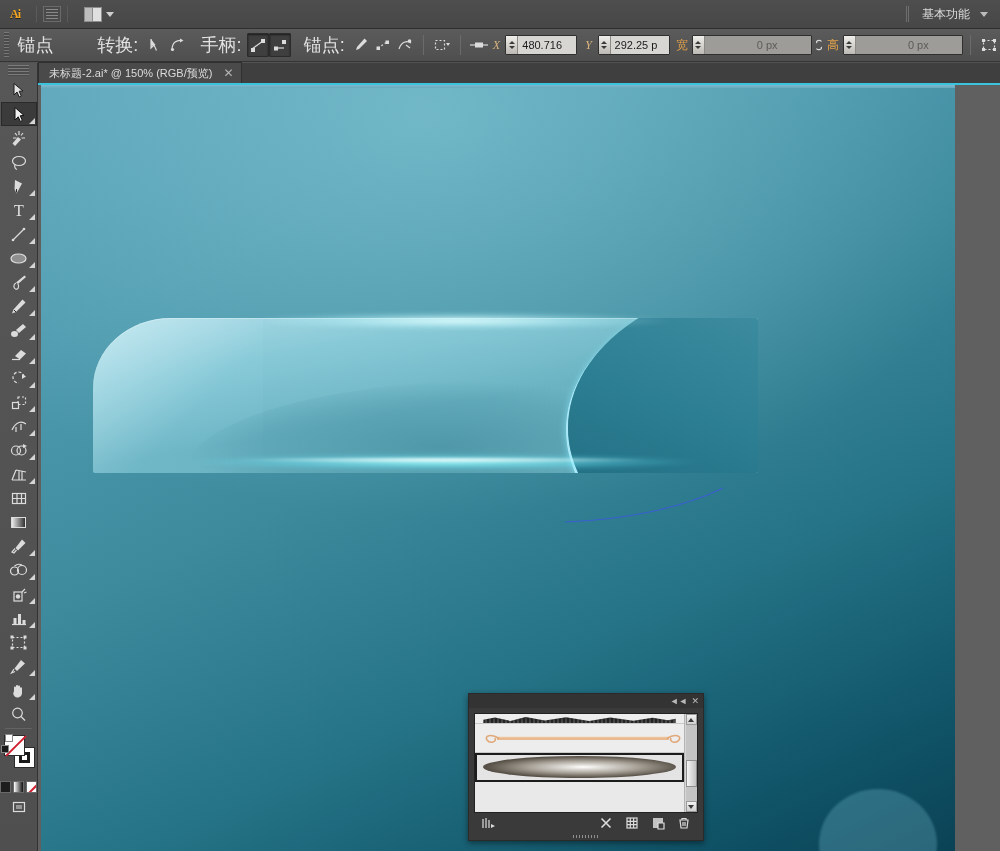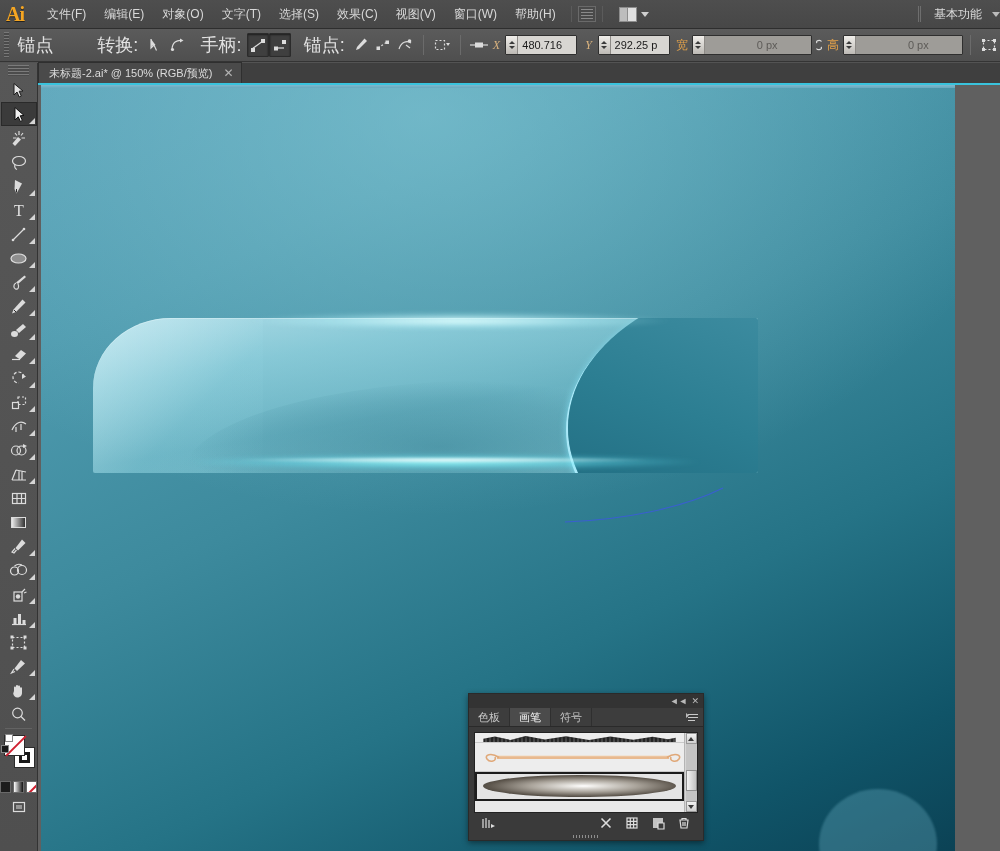--- a/index.html
+++ b/index.html
@@ -15,21 +15,21 @@
 
   
   .menubar{
     position:absolute; left:0; top:0; width:1000px; height:29px;
     background:linear-gradient(#4e4e4e,#474747);
     border-bottom:1px solid #2e2e2e;
     display:flex; align-items:center;
   }
   .ai-logo{
     width:30px; height:29px; display:flex; align-items:center; justify-content:center;
-    font-weight:bold; font-size:20px; color:#f5a623; letter-spacing:-1px;
+    font-weight:bold; font-size:12px; color:#f5a623; letter-spacing:-1px;
     font-family:"Liberation Serif",serif;
     text-shadow:0 1px 0 #222;
   }
   .menu-items{ display:flex; align-items:center; margin-left:8px; }
   .menu-item{
     padding:4px 9px; color:#d8d8d8; font-size:12px; white-space:nowrap; cursor:default;
   }
   .mb-sep{ width:1px; height:16px; background:#3d3d3d; margin:0 6px; border-right:1px solid #5b5b5b; }
   .mb-icon{
     width:18px; height:16px; border:1px solid #6a6a6a; background:#4a4a4a;
@@ -48,21 +48,21 @@
     width:18px;height:15px;border:1px solid #8d8d8d;background:#bdbdbd; position:relative;
   }
   .arr-icon::after{
     content:""; position:absolute; right:0; top:0; width:8px; height:100%;
     border-left:1px solid #8d8d8d; background:#e0e0e0;
   }
   .arr-icon::before{
     content:""; position:absolute; right:0; top:50%; width:8px; height:1px; background:#8d8d8d;
   }
   .workspace{
-    margin-left:auto; display:flex; align-items:center; padding-right:0;justify-content:flex-end;
+    margin-left:auto; display:flex; align-items:center; padding-right:12px;justify-content:flex-end;
   }
   .ws-grip{
     width:4px;height:16px; margin-right:6px;
     background:repeating-linear-gradient(90deg,#6e6e6e 0 1px,transparent 1px 2px);
   }
   .ws-label{ font-size:12px; color:#dcdcdc; padding:3px 6px; }
   .ws-caret{ width:0;height:0;border-left:4px solid transparent;border-right:4px solid transparent;border-top:5px solid #bbb; margin-left:4px;}
 
   
   .ctrlbar{
@@ -358,31 +358,20 @@
   .ico{ stroke:#dcdcdc; fill:none; stroke-width:1.2; }
   .ico-f{ fill:#dcdcdc; stroke:none; }
 </style>
 </head>
 <body>
 
 <div class="app">
 
   <div class="menubar">
     <div class="ai-logo">Ai</div>
-    <div class="menu-items">
-      <div class="menu-item">文件(F)</div>
-      <div class="menu-item">编辑(E)</div>
-      <div class="menu-item">对象(O)</div>
-      <div class="menu-item">文字(T)</div>
-      <div class="menu-item">选择(S)</div>
-      <div class="menu-item">效果(C)</div>
-      <div class="menu-item">视图(V)</div>
-      <div class="menu-item">窗口(W)</div>
-      <div class="menu-item">帮助(H)</div>
-    </div>
     <div class="mb-sep"></div>
     <div class="mb-icon doc"></div>
     <div class="mb-sep"></div>
     <div class="arrange-btn">
       <div class="arr-icon"></div>
       <div class="mb-arr"></div>
     </div>
     <div class="workspace">
       <div class="ws-grip"></div>
       <div class="ws-label">基本功能</div>
@@ -762,31 +751,20 @@
       </div>
     </div>
   </div>
 
   <div class="panel">
     <div class="p-titlebar">
       <span class="p-tb-btn">◄◄</span>
       <span class="p-tb-btn">✕</span>
     </div>
 
-    <div class="p-tabs">
-      <div class="p-tab">色板</div>
-      <div class="p-tab active">画笔</div>
-      <div class="p-tab">符号</div>
-      <div class="p-menu">
-        <svg width="14" height="10" viewBox="0 0 14 10">
-            <path stroke="#c9c9c9" stroke-width="1" d="M2 2.5 H12 M2 5.5 H12 M2 8.5 H9"></path>
-            <path fill="#c9c9c9" d="M0 1 L3 3.5 L0 6 Z" opacity=".9"></path>
-          </svg>
-      </div>
-    </div>
 
     <div class="p-body">
       <div class="p-list">
         <div class="brush-row partial">
           <div class="bstroke-charcoal"></div>
         </div>
         <div class="brush-row">
           <svg class="bstroke-rope" viewBox="0 0 200 13" preserveAspectRatio="none">
             <path d="M14 6.5 H186" stroke="#e8b98f" stroke-width="3.2" fill="none"></path>
             <path d="M14 5 H186" stroke="#f3d6b6" stroke-width="0.8" fill="none"></path>

